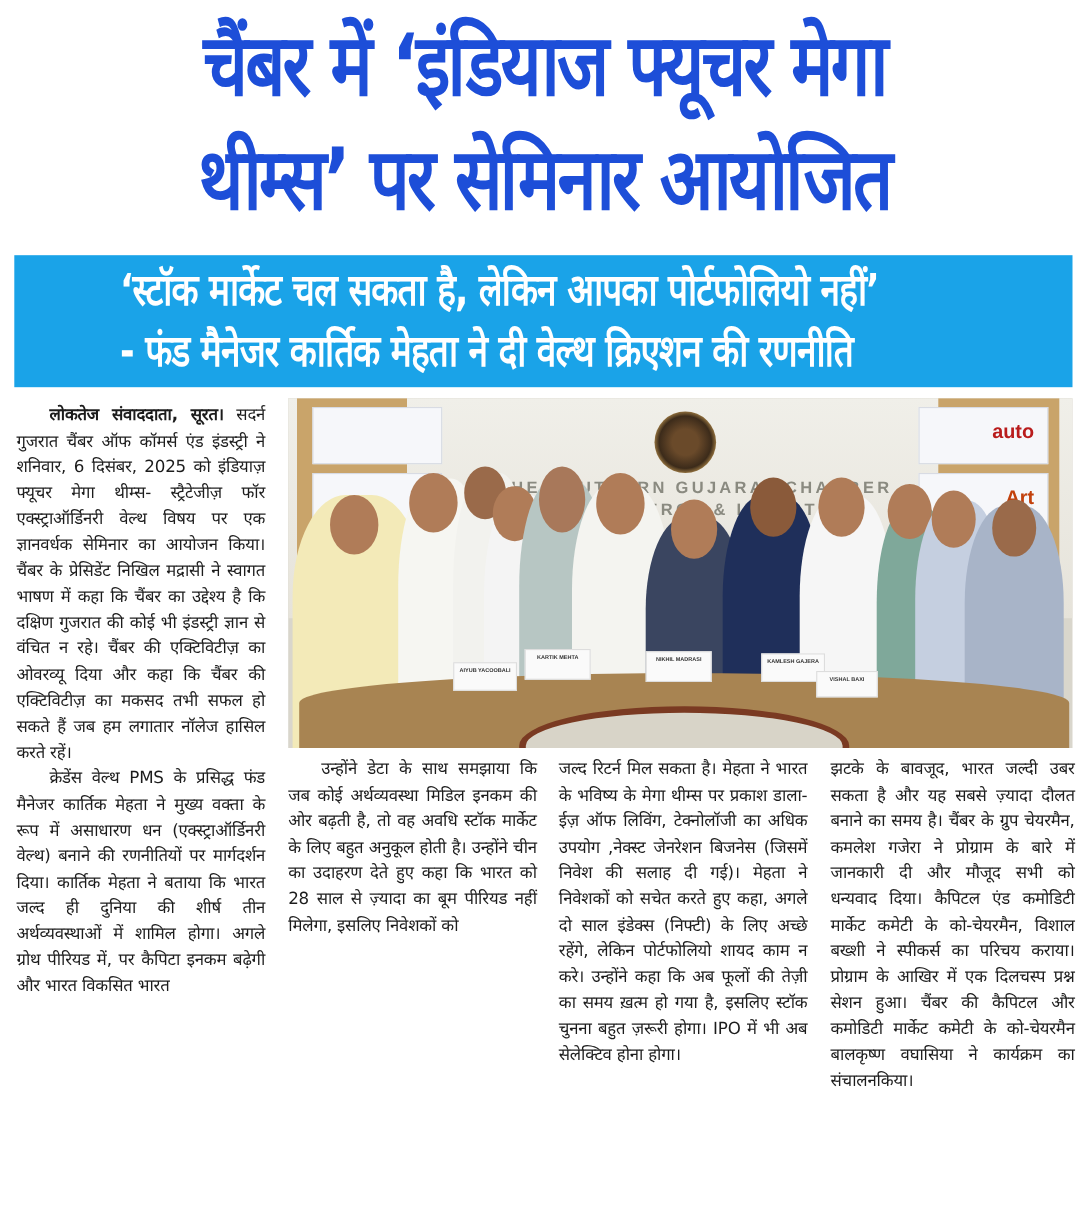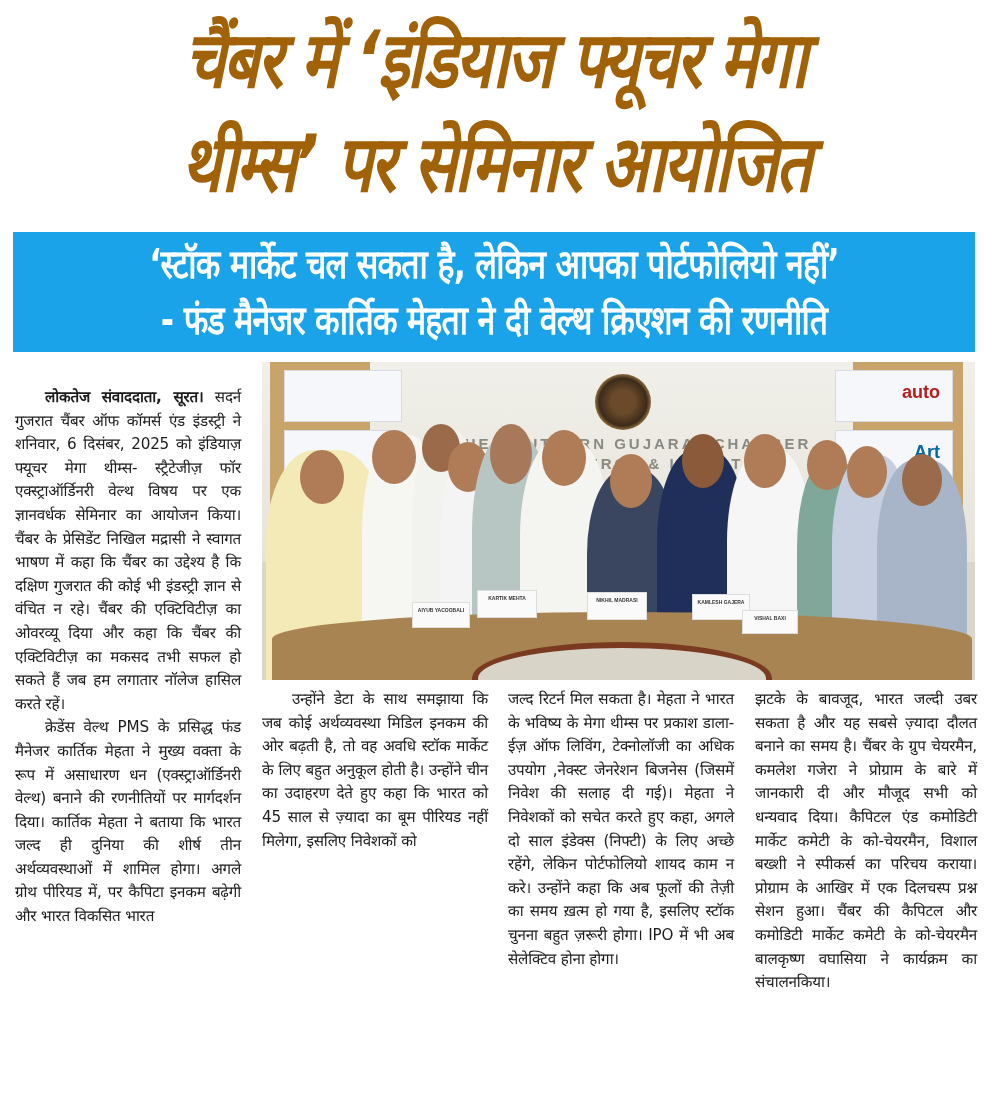--- a/index.html
+++ b/index.html
@@ -2,69 +2,69 @@
 <html><head>
 <meta charset="utf-8">
 <style>
   * { box-sizing: border-box; margin: 0; padding: 0; }
   html, body { width: 990px; height: 1108px; background: #ffffff; overflow: hidden; }
   body { position: relative; font-family: "DejaVu Sans", sans-serif; color: #1a1a1a; }
 
   .headline {
     position: absolute; left: 0; top: 8px; width: 990px;
     text-align: center; font-family: "DejaVu Sans", sans-serif;
-    font-weight: 900; color: #a16207; font-style: italic;
+    font-weight: 900; color: #1d4ed8;
   }
   .headline .hl-line {
     display: block; font-size: 78px; line-height: 104px; letter-spacing: -3px;
     transform: scaleX(0.82); transform-origin: center; white-space: nowrap;
     font-weight: bold;
   }
 
   .banner {
     position: absolute; left: 13px; top: 232px; width: 962px; height: 120px;
-    background: #1aa3e8; color: #ffffff; text-align: center;
+    background: #1aa3e8; color: #ffffff; 
     font-family: "DejaVu Sans", sans-serif; font-weight: bold;
     padding-top: 4px;
   }
   .banner .bn-line {
     display: block; font-size: 40px; line-height: 56px; white-space: nowrap;
     transform: scaleX(0.80); transform-origin: center; letter-spacing: -1px;
   }
 
   .photo {
     position: absolute; left: 262px; top: 362px; width: 713px; height: 318px;
     overflow: hidden; background: #d9d6cc;
   }
   .photo .wall { position: absolute; left: 0; top: 0; width: 100%; height: 200px; background: linear-gradient(#f0efe9, #e6e3da); }
   .photo .pillar-l { position: absolute; left: 8px; top: 0; width: 100px; height: 318px; background: #c9a46a; }
   .photo .pillar-r { position: absolute; right: 12px; top: 0; width: 110px; height: 318px; background: #c9a46a; }
   .photo .board { position: absolute; background: #f6f7fa; border: 1px solid #d8dbe3; }
   .photo .board.bl1 { left: 22px; top: 8px; width: 118px; height: 52px; }
   .photo .board.bl2 { left: 22px; top: 68px; width: 118px; height: 58px; }
   .photo .board.br1 { right: 22px; top: 8px; width: 118px; height: 52px; }
   .photo .board.br2 { right: 22px; top: 68px; width: 118px; height: 58px; }
-  .photo .art-logo { position: absolute; right: 35px; top: 80px; font-size: 18px; font-weight: bold; color: #0369a1; font-family: "Liberation Sans", sans-serif; }
+  .photo .art-logo { position: absolute; right: 35px; top: 80px; font-size: 18px; font-weight: bold; color: #c2410c; font-family: "Liberation Sans", sans-serif; }
   .photo .auto-logo { position: absolute; right: 35px; top: 20px; font-size: 18px; font-weight: bold; color: #b91c1c; font-family: "Liberation Sans", sans-serif; }
   .photo .emblem { position: absolute; left: 333px; top: 12px; width: 56px; height: 56px; border-radius: 50%; background: radial-gradient(#6a4a2a 30%, #3c2b1a 60%, #8a6a3a 70%, #3c2b1a 100%); }
   .photo .wall-text { position: absolute; left: 180px; top: 72px; width: 380px; font-size: 15px; font-weight: bold; color: #8a8a80; letter-spacing: 3px; text-align: center; font-family: "Liberation Sans", sans-serif; line-height: 20px; }
   .photo .table { position: absolute; left: 10px; top: 250px; width: 700px; height: 90px; background: #a88452; border-radius: 50% 50% 0 0 / 30% 30% 0 0; }
   .photo .table-inner { position: absolute; left: 210px; top: 280px; width: 300px; height: 60px; background: #d8d4c8; border-radius: 50% 50% 0 0 / 60% 60% 0 0; border: 6px solid #7a3a22; }
   .photo .person { position: absolute; bottom: 0; border-radius: 40% 40% 0 0; }
   .photo .head { position: absolute; border-radius: 50%; background: #b07c58; }
   .photo .namecard { position: absolute; background: #fafafa; border: 1px solid #ddd; font-size: 5px; font-weight: bold; color: #333; text-align: center; padding-top: 4px; font-family: "Liberation Sans", sans-serif; }
 
   .col {
     position: absolute; font-family: "DejaVu Sans", sans-serif; font-size: 15.2px;
     line-height: 23.6px; text-align: justify; color: #1c1c1c; letter-spacing: -0.2px;
   }
   .col p { text-indent: 30px; margin: 0; }
   .col p.noindent { text-indent: 0; }
   .col .byline { font-weight: bold; }
-  .col1 { left: 15px; top: 366px; width: 226px; margin-top: 20px; }
+  .col1 { left: 15px; top: 366px; width: 226px; }
   .col2 { left: 262px; top: 688px; width: 226px; }
   .col3 { left: 508px; top: 688px; width: 226px; }
   .col4 { left: 755px; top: 688px; width: 222px; }
 </style>
 </head>
 <body>
 
 <div class="headline">
   <span class="hl-line">चैंबर में ‘इंडियाज फ्यूचर मेगा</span>
   <span class="hl-line">थीम्स’ पर सेमिनार आयोजित</span>
@@ -122,21 +122,21 @@
   <div class="namecard" style="left:430px;top:232px;width:58px;height:26px;">KAMLESH GAJERA</div>
   <div class="namecard" style="left:480px;top:248px;width:56px;height:24px;">VISHAL BAXI</div>
 </div>
 
 <div class="col col1">
   <p class="noindent"><span class="byline" style="padding-left:30px;">लोकतेज संवाददाता, सूरत।</span> <span>सदर्न गुजरात चैंबर ऑफ कॉमर्स एंड इंडस्ट्री ने शनिवार, 6 दिसंबर, 2025 को इंडियाज़ फ्यूचर मेगा थीम्स- स्ट्रैटेजीज़ फॉर एक्स्ट्राऑर्डिनरी वेल्थ विषय पर एक ज्ञानवर्धक सेमिनार का आयोजन किया। चैंबर के प्रेसिडेंट निखिल मद्रासी ने स्वागत भाषण में कहा कि चैंबर का उद्देश्य है कि दक्षिण गुजरात की कोई भी इंडस्ट्री ज्ञान से वंचित न रहे। चैंबर की एक्टिविटीज़ का ओवरव्यू दिया और कहा कि चैंबर की एक्टिविटीज़ का मकसद तभी सफल हो सकते हैं जब हम लगातार नॉलेज हासिल करते रहें।</span></p>
   <p>क्रेडेंस वेल्थ PMS के प्रसिद्ध फंड मैनेजर कार्तिक मेहता ने मुख्य वक्ता के रूप में असाधारण धन (एक्स्ट्राऑर्डिनरी वेल्थ) बनाने की रणनीतियों पर मार्गदर्शन दिया। कार्तिक मेहता ने बताया कि भारत जल्द ही दुनिया की शीर्ष तीन अर्थव्यवस्थाओं में शामिल होगा। अगले ग्रोथ पीरियड में, पर कैपिटा इनकम बढ़ेगी और भारत विकसित भारत</p>
 </div>
 
 <div class="col col2">
-  <p>उन्होंने डेटा के साथ समझाया कि जब कोई अर्थव्यवस्था मिडिल इनकम की ओर बढ़ती है, तो वह अवधि स्टॉक मार्केट के लिए बहुत अनुकूल होती है। उन्होंने चीन का उदाहरण देते हुए कहा कि भारत को 45 साल से ज़्यादा का बूम पीरियड नहीं मिलेगा, इसलिए निवेशकों को</p>
+  <p>उन्होंने डेटा के साथ समझाया कि जब कोई अर्थव्यवस्था मिडिल इनकम की ओर बढ़ती है, तो वह अवधि स्टॉक मार्केट के लिए बहुत अनुकूल होती है। उन्होंने चीन का उदाहरण देते हुए कहा कि भारत को 28 साल से ज़्यादा का बूम पीरियड नहीं मिलेगा, इसलिए निवेशकों को</p>
 </div>
 
 <div class="col col3">
   <p class="noindent">जल्द रिटर्न मिल सकता है। मेहता ने भारत के भविष्य के मेगा थीम्स पर प्रकाश डाला-ईज़ ऑफ लिविंग, टेक्नोलॉजी का अधिक उपयोग ,नेक्स्ट जेनरेशन बिजनेस (जिसमें निवेश की सलाह दी गई)। मेहता ने निवेशकों को सचेत करते हुए कहा, अगले दो साल इंडेक्स (निफ्टी) के लिए अच्छे रहेंगे, लेकिन पोर्टफोलियो शायद काम न करे। उन्होंने कहा कि अब फूलों की तेज़ी का समय ख़त्म हो गया है, इसलिए स्टॉक चुनना बहुत ज़रूरी होगा। IPO में भी अब सेलेक्टिव होना होगा।</p>
 </div>
 
 <div class="col col4">
   <p class="noindent">झटके के बावजूद, भारत जल्दी उबर सकता है और यह सबसे ज़्यादा दौलत बनाने का समय है। चैंबर के ग्रुप चेयरमैन, कमलेश गजेरा ने प्रोग्राम के बारे में जानकारी दी और मौजूद सभी को धन्यवाद दिया। कैपिटल एंड कमोडिटी मार्केट कमेटी के को-चेयरमैन, विशाल बख्शी ने स्पीकर्स का परिचय कराया। प्रोग्राम के आखिर में एक दिलचस्प प्रश्न सेशन हुआ। चैंबर की कैपिटल और कमोडिटी मार्केट कमेटी के को-चेयरमैन बालकृष्ण वघासिया ने कार्यक्रम का संचालनकिया।</p>
 </div>
 

